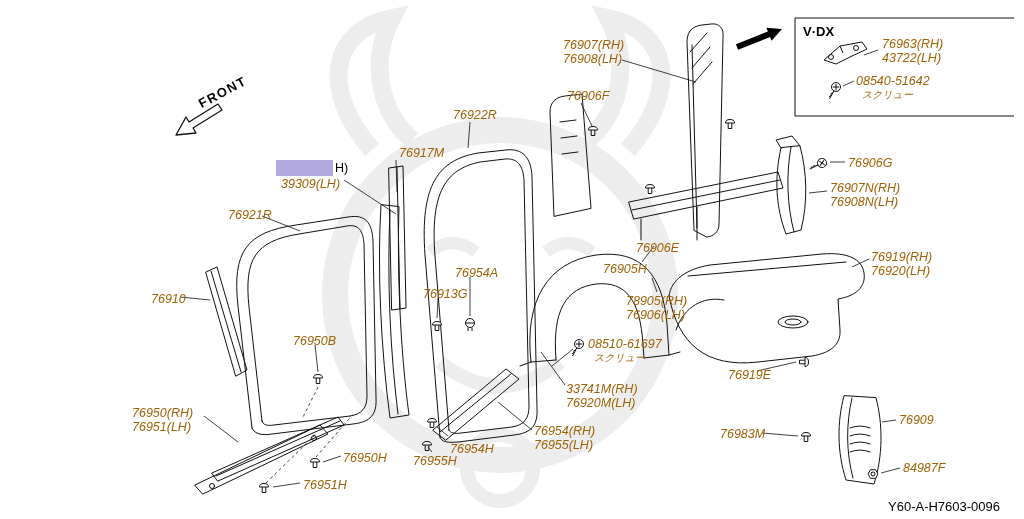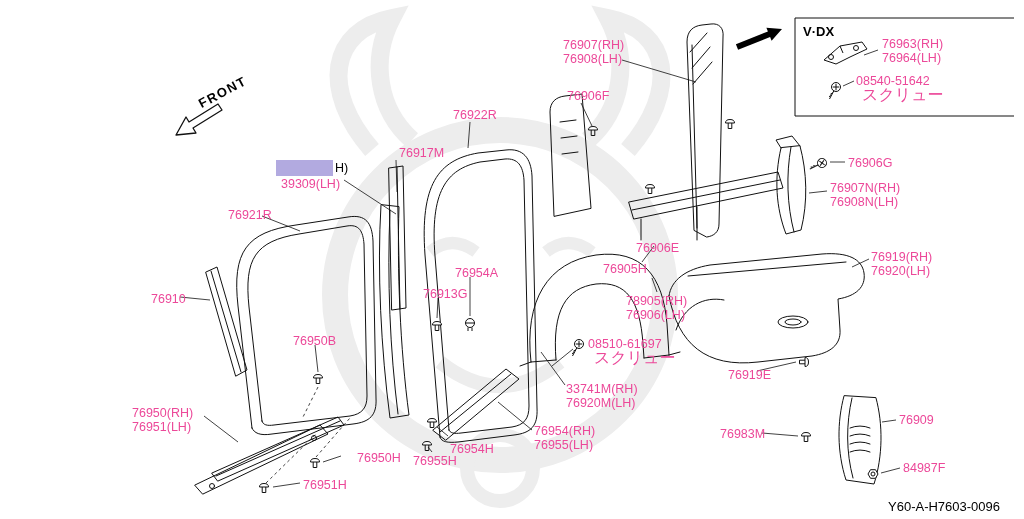--- a/index.html
+++ b/index.html
@@ -3,24 +3,24 @@
 <meta charset="utf-8">
 <style>
   html,body{margin:0;padding:0;background:#fff;}
   .stage{
     position:relative;width:1024px;height:519px;background:#ffffff;
     font-family:"Liberation Sans",sans-serif;color:#000;overflow:hidden;
   }
   svg.art{position:absolute;left:0;top:0;}
   .lbl{
     position:absolute;font-size:12.5px;line-height:14px;white-space:nowrap;
-    color:#ec4899;letter-spacing:0;
+    color:#a16207;letter-spacing:0;font-style:italic;
   }
   .lbl .line{display:block;}
-  .kana{font-size:16px;line-height:11px;}
+  .kana{font-size:10px;line-height:11px;}
   .front{
     position:absolute;left:203px;top:96px;font-size:13px;font-weight:bold;
     letter-spacing:1.5px;transform:rotate(-28deg);transform-origin:0 100%;
   }
   .hl{
     position:absolute;left:276px;top:160px;width:57px;height:16px;
     background:#b2aae0;
   }
   .hl-suffix{position:absolute;left:335px;top:161px;font-size:12.5px;}
   .inset-title{position:absolute;left:803px;top:24px;font-size:13px;font-weight:bold;}
@@ -156,35 +156,35 @@
   </div>
   <div class="lbl" style="left:728px;top:368px">76919E</div>
   <div class="lbl" style="left:566px;top:382px">
     <span class="line">33741M(RH)</span>
     <span class="line">76920M(LH)</span>
   </div>
   <div class="lbl" style="left:132px;top:406px">
     <span class="line">76950(RH)</span>
     <span class="line">76951(LH)</span>
   </div>
-  <div class="lbl" style="left:357px;top:451px">76950H</div>
+  <div class="lbl" style="left:343px;top:451px">76950H</div>
   <div class="lbl" style="left:303px;top:478px">76951H</div>
   <div class="lbl" style="left:450px;top:442px">76954H</div>
   <div class="lbl" style="left:413px;top:454px">76955H</div>
   <div class="lbl" style="left:534px;top:424px">
     <span class="line">76954(RH)</span>
     <span class="line">76955(LH)</span>
   </div>
   <div class="lbl" style="left:720px;top:427px">76983M</div>
   <div class="lbl" style="left:899px;top:413px">76909</div>
   <div class="lbl" style="left:903px;top:461px">84987F</div>
 
   <div class="inset-title">V·DX</div>
   <div class="lbl" style="left:882px;top:37px">
     <span class="line">76963(RH)</span>
-    <span class="line">76964(LH)</span>
+    <span class="line">43722(LH)</span>
   </div>
   <div class="lbl" style="left:856px;top:74px">08540-51642</div>
   <div class="lbl kana" style="left:862px;top:89px">スクリュー</div>
 
   <div class="footer-code">Y60-A-H7603-0096</div>
 
 </div>
 
 </body></html>

